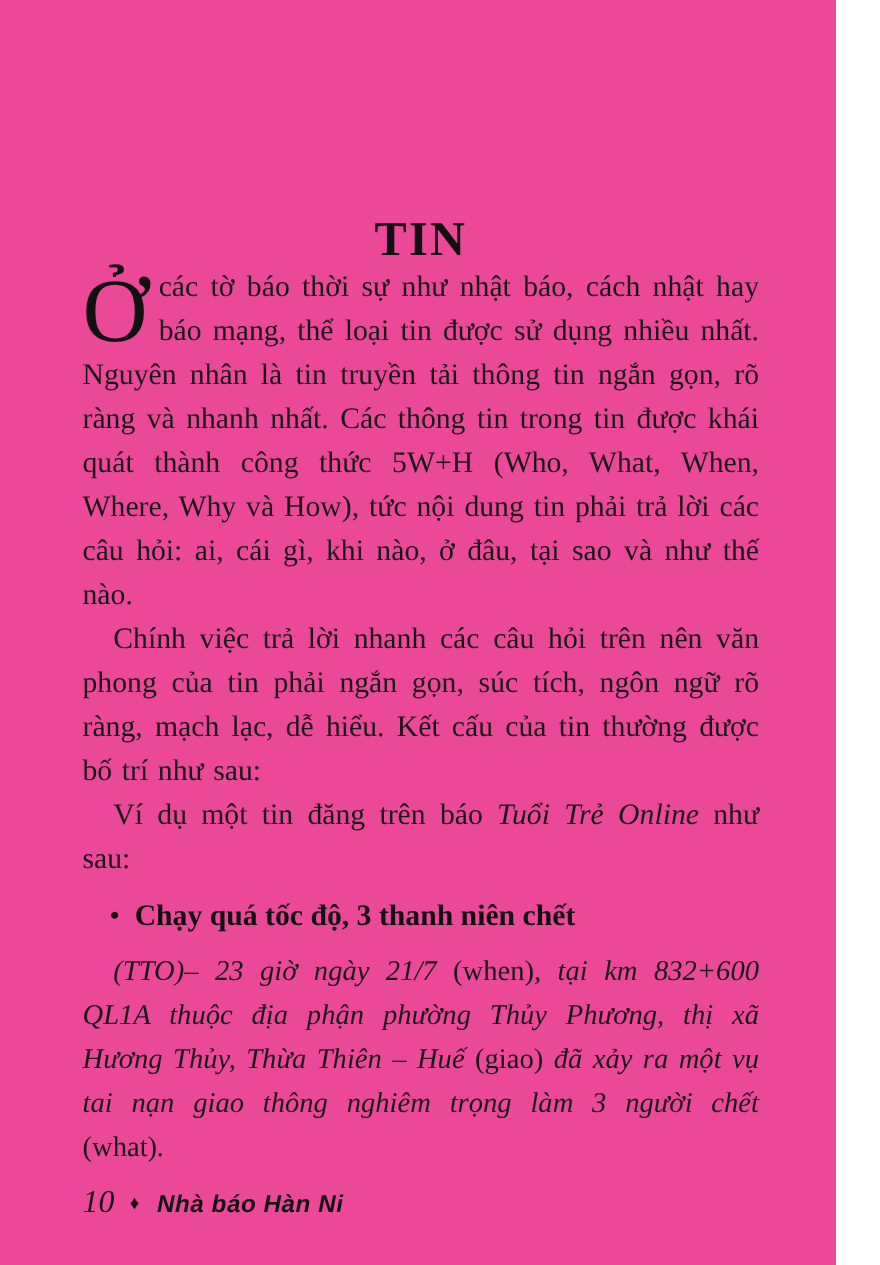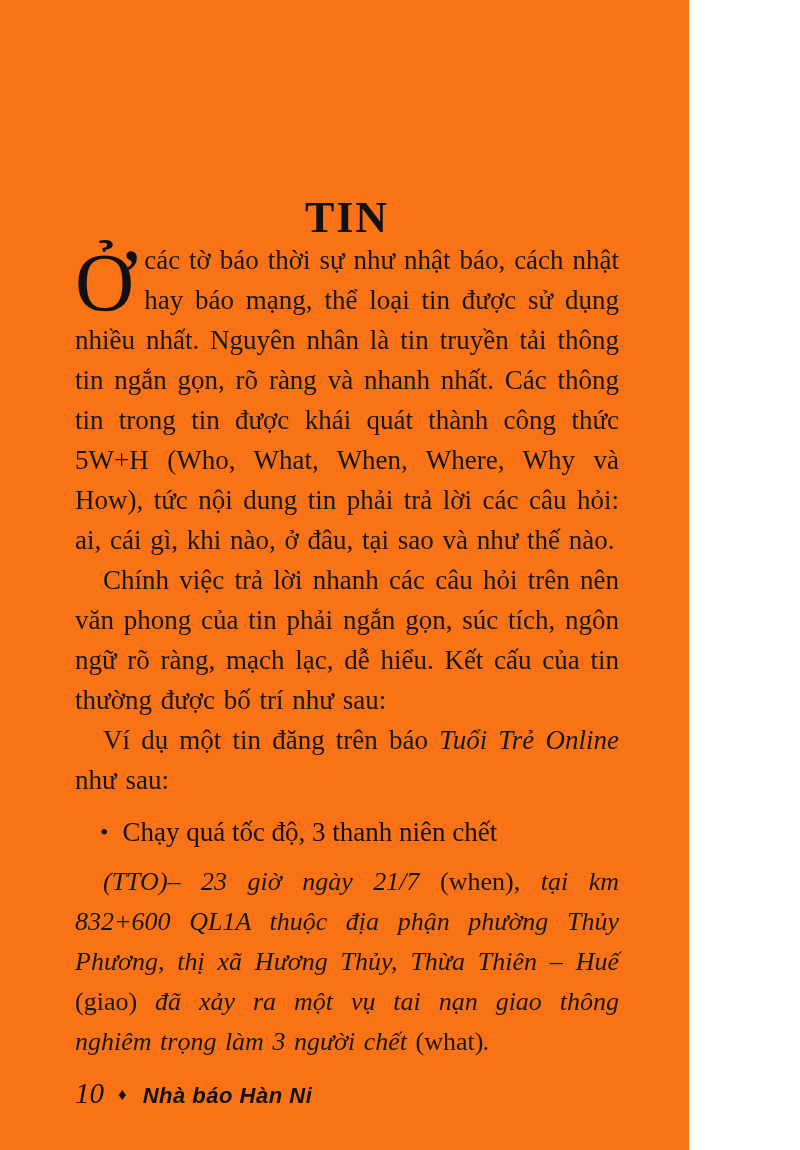--- a/index.html
+++ b/index.html
@@ -2,23 +2,23 @@
 <html><head>
 <meta charset="utf-8">
 <style>
   html, body {
     margin: 0;
     padding: 0;
     background: #ffffff;
   }
   .page {
     position: relative;
-    width: 689px;
+    width: 760px;
     height: 1150px;
-    background: #f97316;
+    background: #ec4899;
     color: #171717;
     font-family: "Liberation Serif", "DejaVu Serif", serif;
     overflow: hidden;
   }
   .content {
     padding: 0 70px 0 75px;
   }
   h1.chapter-title {
     margin: 0;
     padding-top: 196px;
@@ -44,21 +44,21 @@
     padding: 14px 10px 0 0;
     font-weight: normal;
     color: #111;
   }
   .indent { text-indent: 28px; margin-top: 9px; }
   p.headline {
     margin: 12px 0 0 0;
     padding-left: 25px;
     font-size: 27px;
     line-height: 40px;
-    font-weight: normal;
+    font-weight: bold;
     color: #111;
   }
   .bullet { display: inline-block; margin-right: 14px; font-size: 24px; vertical-align: 1px; }
   p.news {
     font-style: italic;
     font-size: 26px;
     margin-top: 10px;
   }
   .roman { font-style: normal; margin-top: 19px; }
   .it { font-style: italic; }

